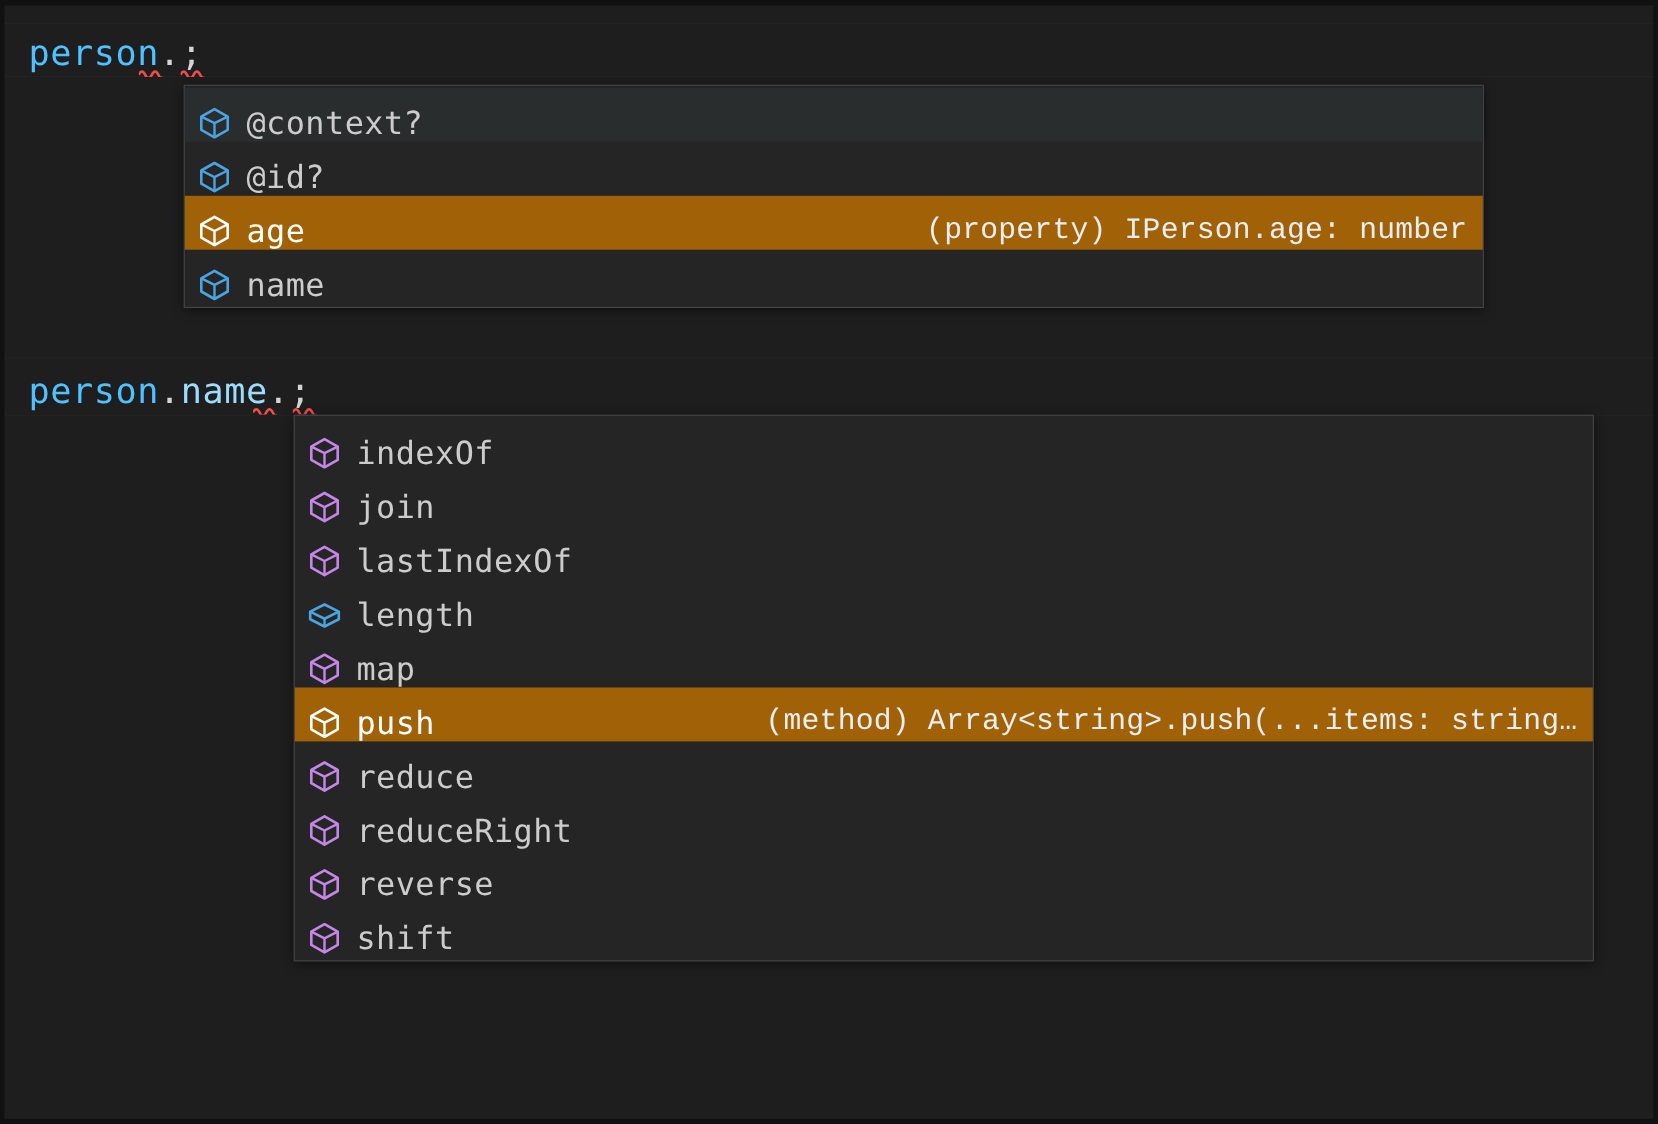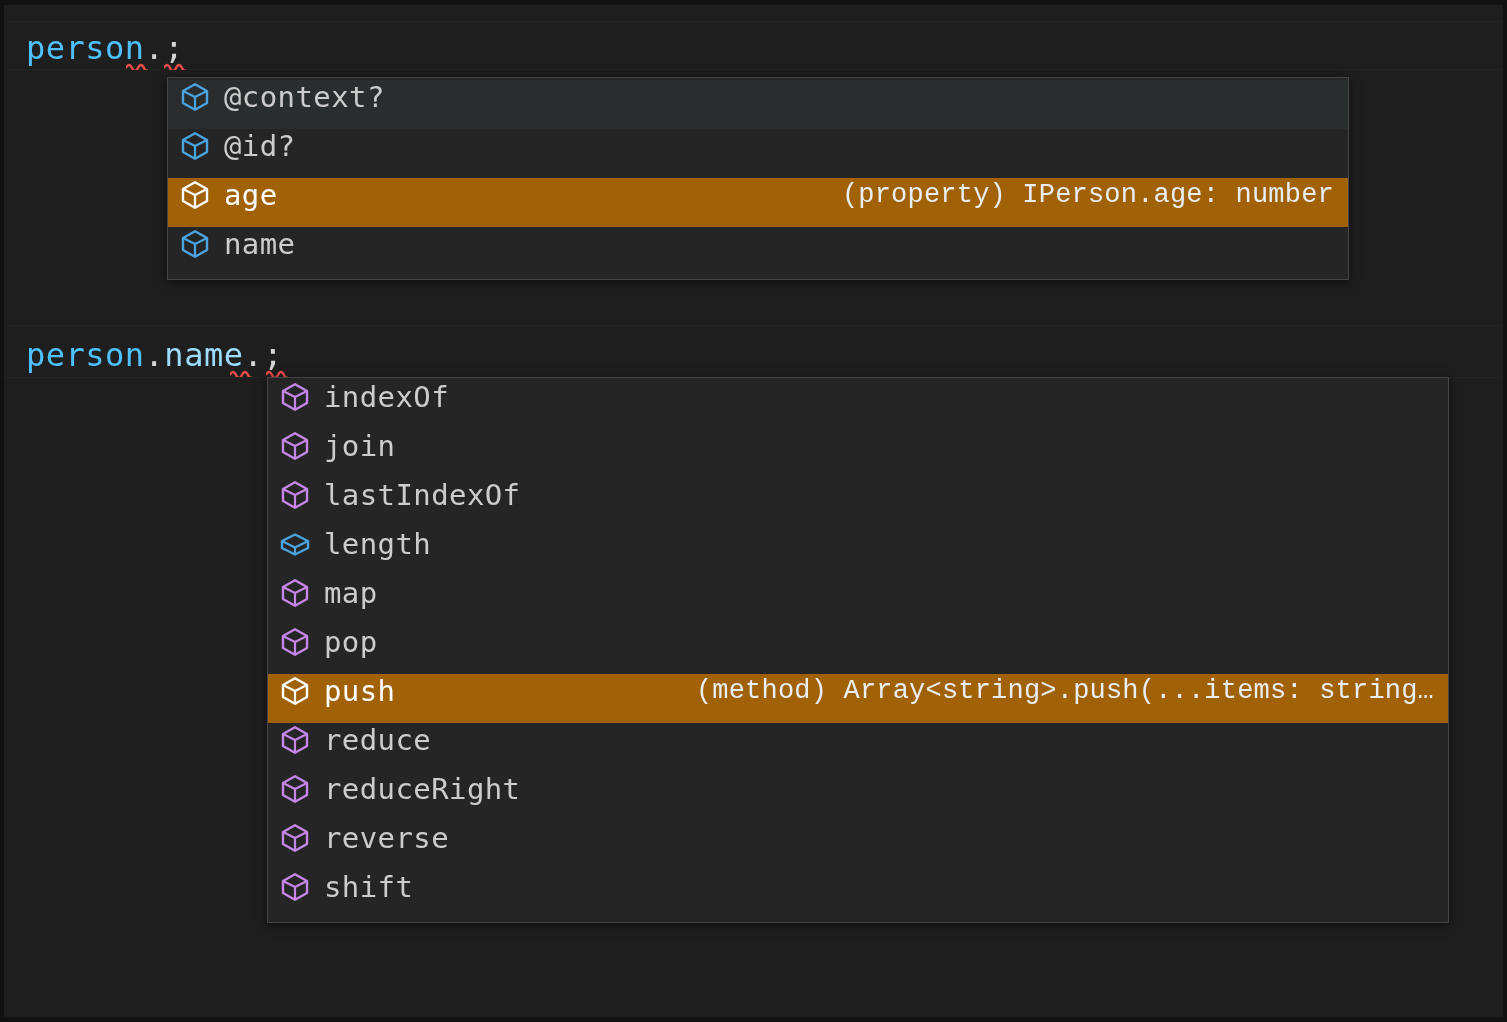--- a/index.html
+++ b/index.html
@@ -61,21 +61,21 @@
     background: #252526;
     border: 1px solid #454545;
     box-sizing: border-box;
     box-shadow: 0 2px 10px rgba(0,0,0,0.55);
     padding: 2px 0 3px 0;
   }
 
   .sugg-row {
     position: relative;
     display: flex;
-    align-items: flex-start;
+    align-items: flex-end;
     height: 49px;
     padding: 0 6px 0 10px;
     box-sizing: border-box;
     overflow: hidden;
   }
   .sugg-row.hovered   { background: #2a2d2e; }
   .sugg-row.selected  { background: #a16207; }
 
   .sugg-icon {
     flex: 0 0 auto;
@@ -241,30 +241,20 @@
       <div class="sugg-row">
         <span class="sugg-icon">
           <svg width="32" height="32" viewBox="0 0 32 32">
             <path d="M16 3.2 L28 10 L28 22 L16 28.8 L4 22 L4 10 Z" fill="none" stroke="#c586e8" stroke-width="2.4" stroke-linejoin="round"></path>
             <path d="M16 16 L28 10 M16 16 L4 10 M16 16 L16 28.8" fill="none" stroke="#c586e8" stroke-width="2.2" stroke-linejoin="round"></path>
           </svg>
         </span>
         <span class="sugg-label">map</span>
         <span class="sugg-detail"></span>
       </div>
-      <div class="sugg-row">
-        <span class="sugg-icon">
-          <svg width="32" height="32" viewBox="0 0 32 32">
-            <path d="M16 3.2 L28 10 L28 22 L16 28.8 L4 22 L4 10 Z" fill="none" stroke="#c586e8" stroke-width="2.4" stroke-linejoin="round"></path>
-            <path d="M16 16 L28 10 M16 16 L4 10 M16 16 L16 28.8" fill="none" stroke="#c586e8" stroke-width="2.2" stroke-linejoin="round"></path>
-          </svg>
-        </span>
-        <span class="sugg-label">pop</span>
-        <span class="sugg-detail"></span>
-      </div>
       <div class="sugg-row selected">
         <span class="sugg-icon">
           <svg width="32" height="32" viewBox="0 0 32 32">
             <path d="M16 3.2 L28 10 L28 22 L16 28.8 L4 22 L4 10 Z" fill="none" stroke="#ffffff" stroke-width="2.4" stroke-linejoin="round"></path>
             <path d="M16 16 L28 10 M16 16 L4 10 M16 16 L16 28.8" fill="none" stroke="#ffffff" stroke-width="2.2" stroke-linejoin="round"></path>
           </svg>
         </span>
         <span class="sugg-label">push</span>
         <span class="sugg-detail">(method) Array&lt;string&gt;.push(...items: string…</span>
       </div>

